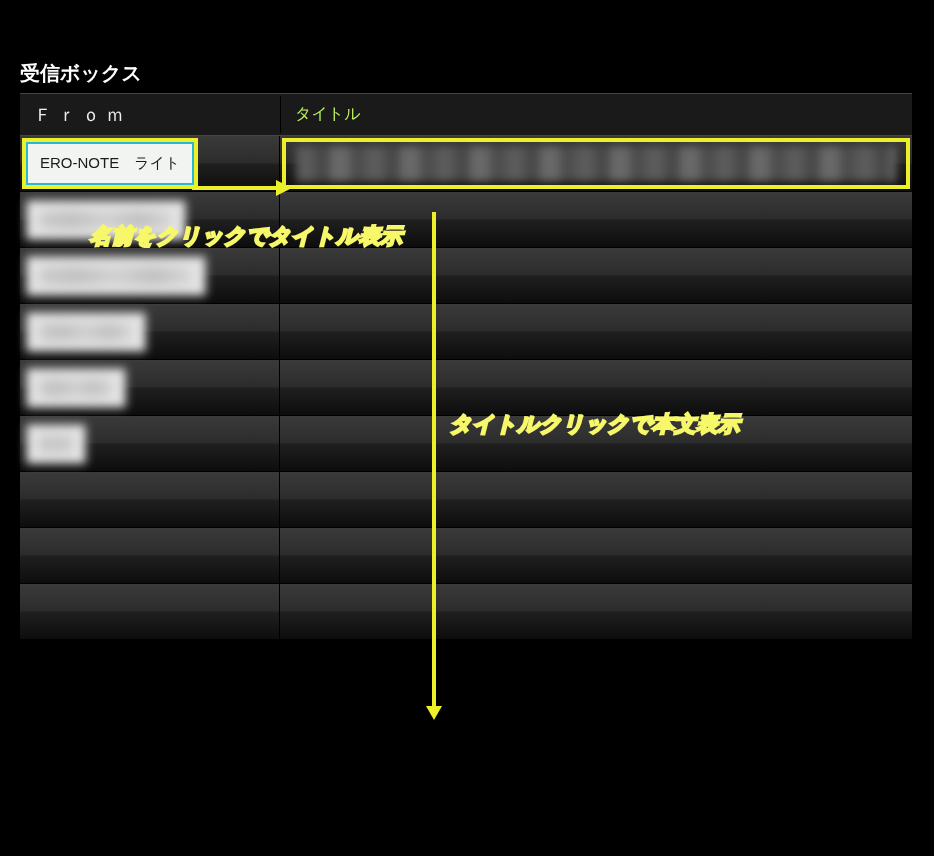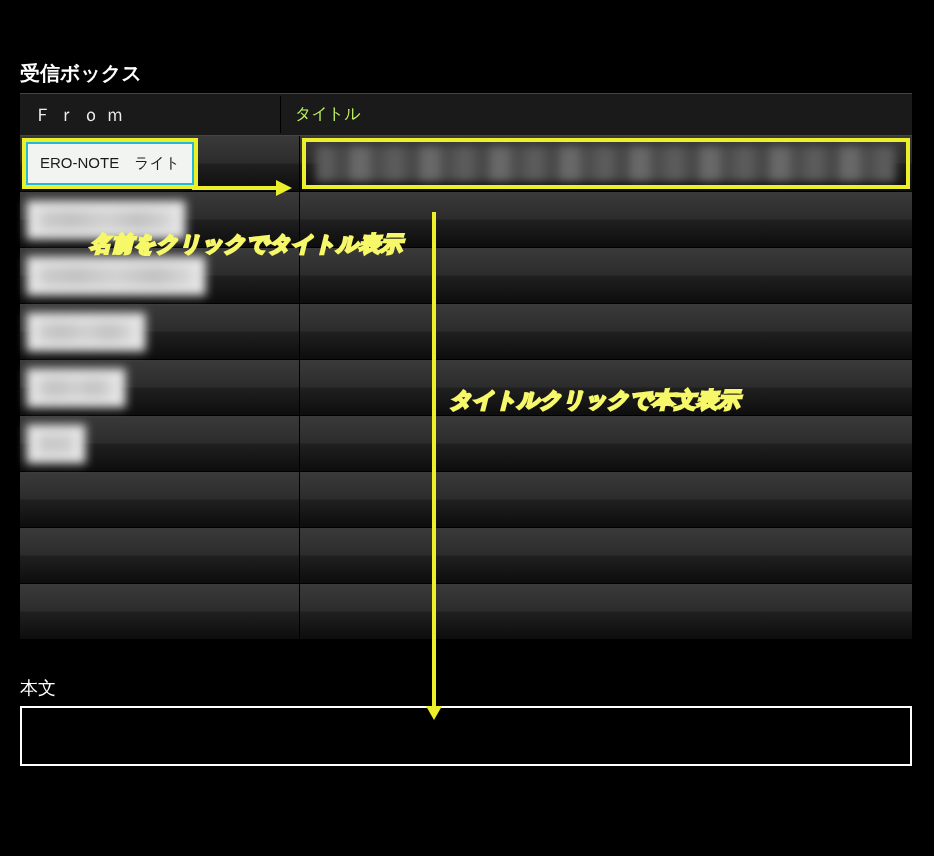--- a/index.html
+++ b/index.html
@@ -44,21 +44,21 @@
     font-size: 16px;
     color: #bef264;
     border-left: 1px solid #000;
   }
   .data-row {
     display: flex;
     height: 56px;
     border-bottom: 1px solid #000;
   }
   .cell-from {
-    width: 280px;
+    width: 260px;
     padding: 6px;
     background: linear-gradient(to bottom, #3a3a3a 0%, #2c2c2c 48%, #1f1f1f 52%, #0d0d0d 100%);
     border-right: 1px solid #000;
     display: flex;
     align-items: center;
   }
   .cell-title {
     flex: 1;
     padding: 6px;
     background: linear-gradient(to bottom, #3a3a3a 0%, #2c2c2c 48%, #1f1f1f 52%, #0d0d0d 100%);
@@ -232,31 +232,27 @@
         </div>
         <div class="data-row">
           <div class="cell-from"></div>
           <div class="cell-title">
             <div class="title-chip"></div>
           </div>
         </div>
       </div>
   </div>
 
-  <div class="body-section">
-    <div class="body-label">本文</div>
-    <div class="body-area"></div>
-  </div>
 
   <svg class="arrow-svg" style="left:192px; top:178px; width:100px; height:20px;">
     <line x1="0" y1="10" x2="84" y2="10" stroke="#ecef29" stroke-width="4"></line>
     <polygon points="84,2 100,10 84,18" fill="#ecef29"></polygon>
   </svg>
 
   <svg class="arrow-svg" style="left:422px; top:212px; width:24px; height:508px;">
     <line x1="12" y1="0" x2="12" y2="494" stroke="#ecef29" stroke-width="4"></line>
     <polygon points="4,494 20,494 12,508" fill="#ecef29"></polygon>
   </svg>
 
-  <div class="annot" style="left:90px; top:230px;">名前をクリックでタイトル表示</div>
-  <div class="annot" style="left:450px; top:386px;">タイトルクリックで本文表示</div>
+  <div class="annot" style="left:90px; top:222px;">名前をクリックでタイトル表示</div>
+  <div class="annot" style="left:450px; top:410px;">タイトルクリックで本文表示</div>
 
 </div>
 
 </body></html>

